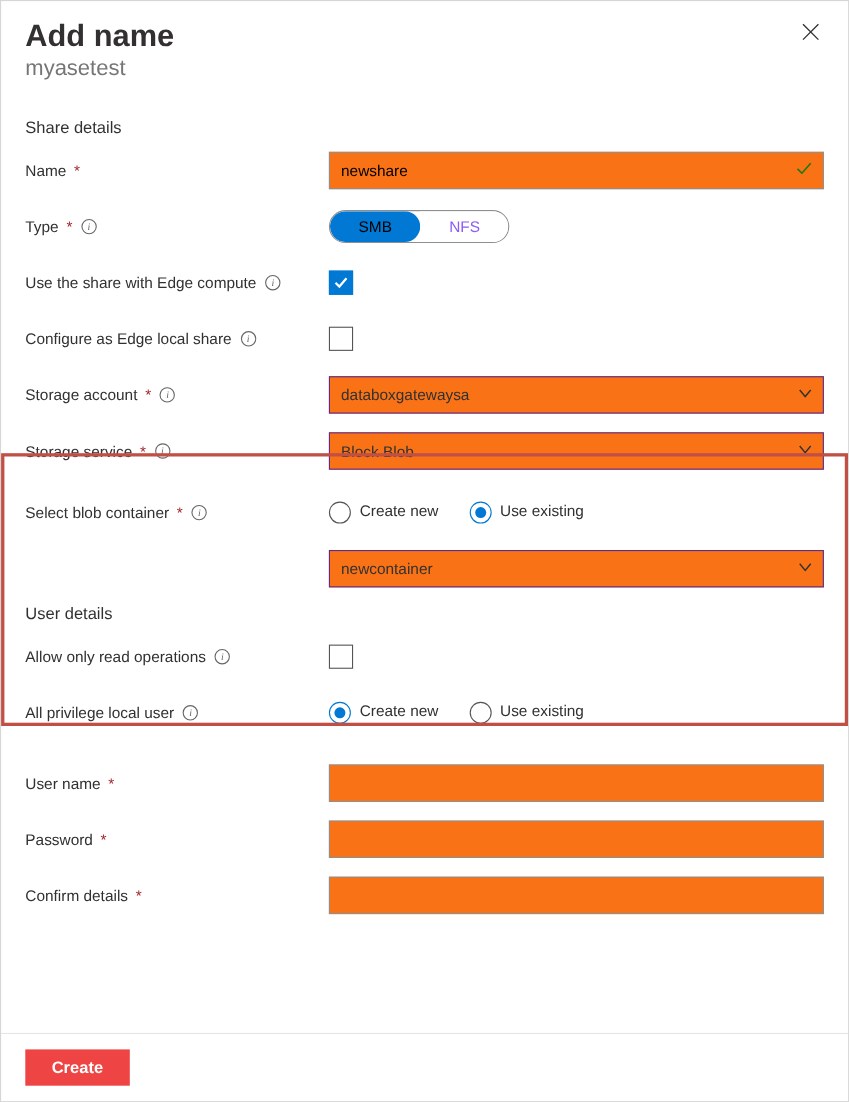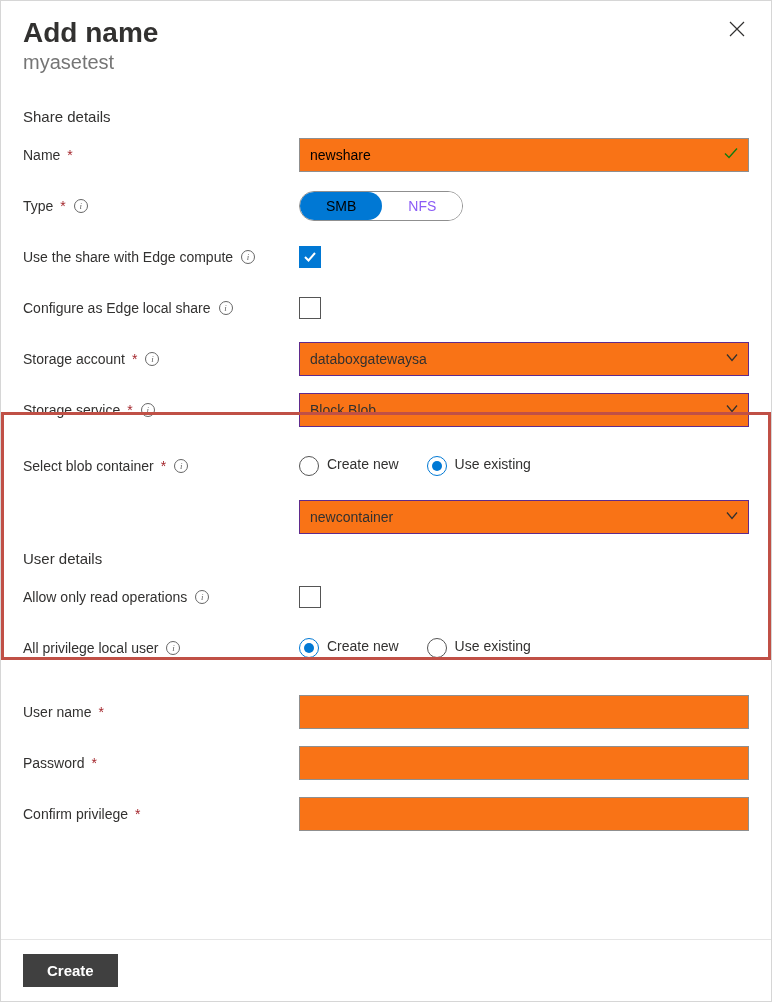--- a/index.html
+++ b/index.html
@@ -123,21 +123,21 @@
     .radio-dot {
       width: 10px; height: 10px; border-radius: 50%;
       background: #0078d4;
     }
     .footer {
       border-top: 1px solid #e5e5e5;
       padding: 14px 22px;
       margin: 0 -22px;
     }
     .primary-btn {
-      background: #404040;
+      background: #ef4444;
       color: #fff;
       border: none;
       font-size: 15px;
       font-weight: 600;
       padding: 8px 24px;
       cursor: pointer;
       font-family: inherit;
     }
   </style>
 </head>
@@ -336,21 +336,21 @@
         <span>Password</span>
           <span class="req">*</span>
       </div>
       <div class="control-col">
         <input type="password" class="text-input" value="" style="">
       </div>
     </div>
 
     <div class="row">
       <div class="label-col">
-        <span>Confirm privilege</span>
+        <span>Confirm details</span>
           <span class="req">*</span>
       </div>
       <div class="control-col">
         <input type="password" class="text-input" value="" style="">
       </div>
     </div>
 
     <div style="flex:1"></div>
   </div>
 

